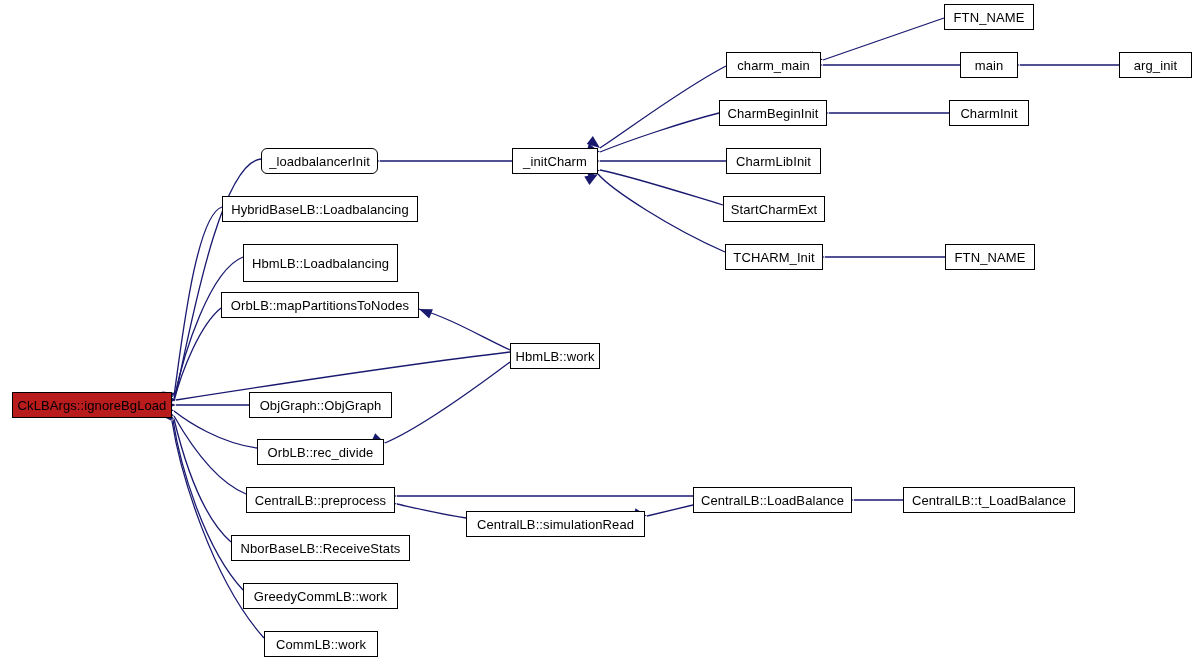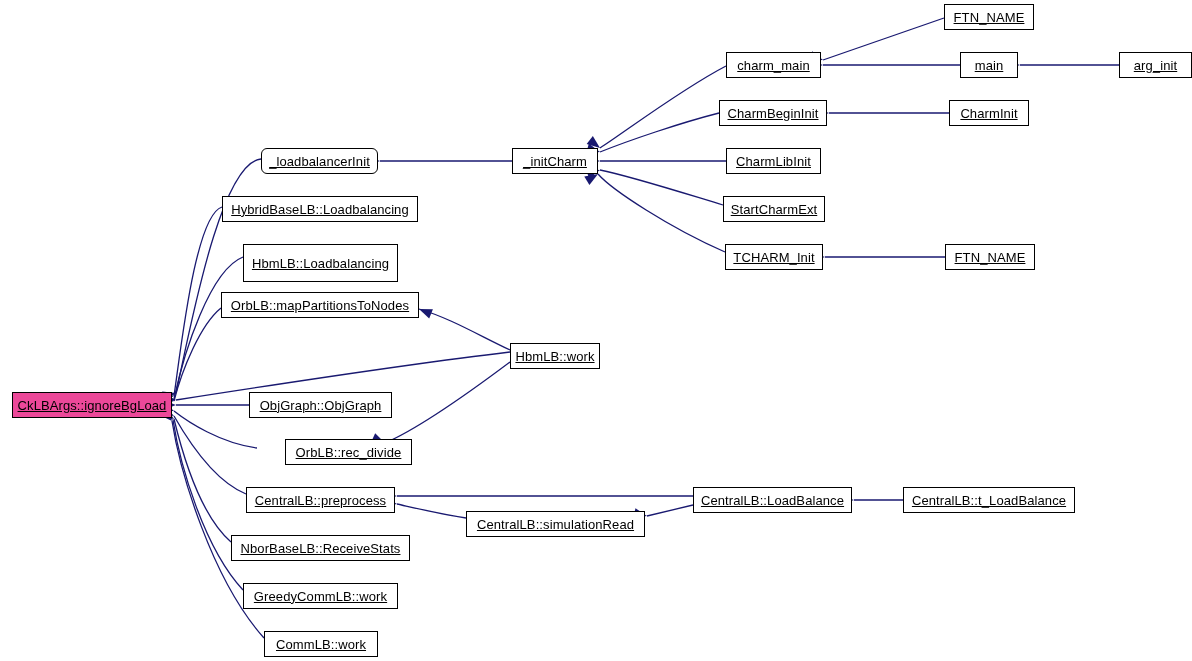--- a/index.html
+++ b/index.html
@@ -35,26 +35,25 @@
     font-size: 13px;
     line-height: 1;
     white-space: nowrap;
     display: flex;
     align-items: center;
     justify-content: center;
     letter-spacing: 0.1px;
     z-index: 3;
   }
   .graph-node.highlight {
-    background: #ec4899;
+    background: #b91c1c;
   }
   .node-label {
     display: block;
     padding: 0 6px;
-    text-decoration: underline;
   }
 </style>
 </head>
 <body>
 
 <div id="graph-canvas">
   <svg id="edge-layer" viewBox="0 0 1192 661" xmlns="http://www.w3.org/2000/svg">
     <g id="edges-group">
         <path d="M 261,159 C 220,163 190,330 176,393" fill="none" stroke="#191970" stroke-width="1.3"></path>
         <path d="M 222,207 C 196,215 182,340 174,396" fill="none" stroke="#191970" stroke-width="1.3"></path>
@@ -128,21 +127,21 @@
       </div>
       <div class="graph-node" style="left: 243px; top: 244px; width: 155px; height: 38px;">
         <span class="node-label">HbmLB::Loadbalancing</span>
       </div>
       <div class="graph-node" style="left: 221px; top: 292px; width: 198px; height: 26px;">
         <span class="node-label">OrbLB::mapPartitionsToNodes</span>
       </div>
       <div class="graph-node" style="left: 249px; top: 392px; width: 143px; height: 26px;">
         <span class="node-label">ObjGraph::ObjGraph</span>
       </div>
-      <div class="graph-node" style="left: 257px; top: 439px; width: 127px; height: 26px; margin-left: 28px;">
+      <div class="graph-node" style="left: 257px; top: 439px; width: 127px; height: 26px;">
         <span class="node-label">OrbLB::rec_divide</span>
       </div>
       <div class="graph-node" style="left: 246px; top: 487px; width: 149px; height: 26px;">
         <span class="node-label">CentralLB::preprocess</span>
       </div>
       <div class="graph-node" style="left: 231px; top: 535px; width: 179px; height: 26px;">
         <span class="node-label">NborBaseLB::ReceiveStats</span>
       </div>
       <div class="graph-node" style="left: 243px; top: 583px; width: 155px; height: 26px;">
         <span class="node-label">GreedyCommLB::work</span>

